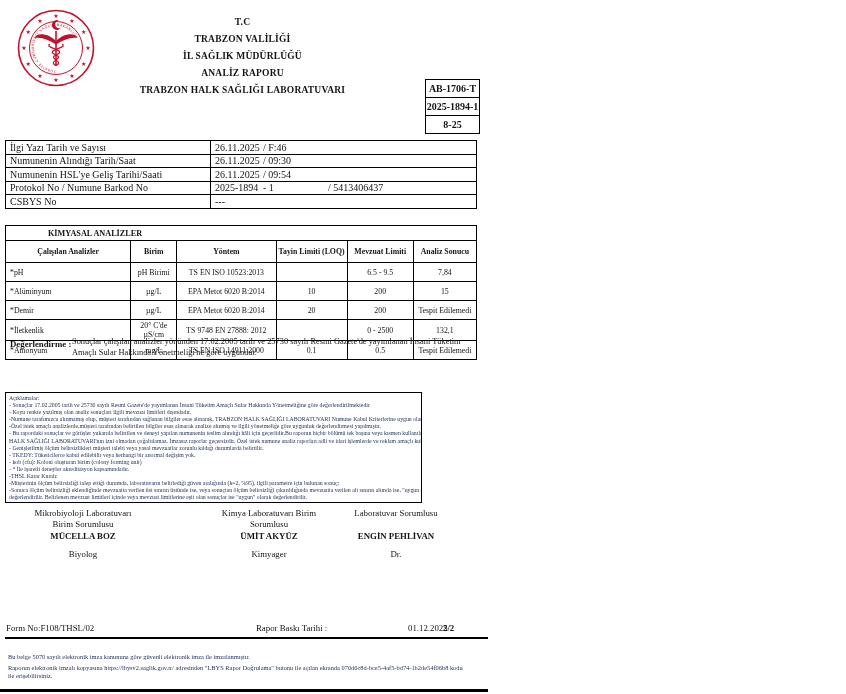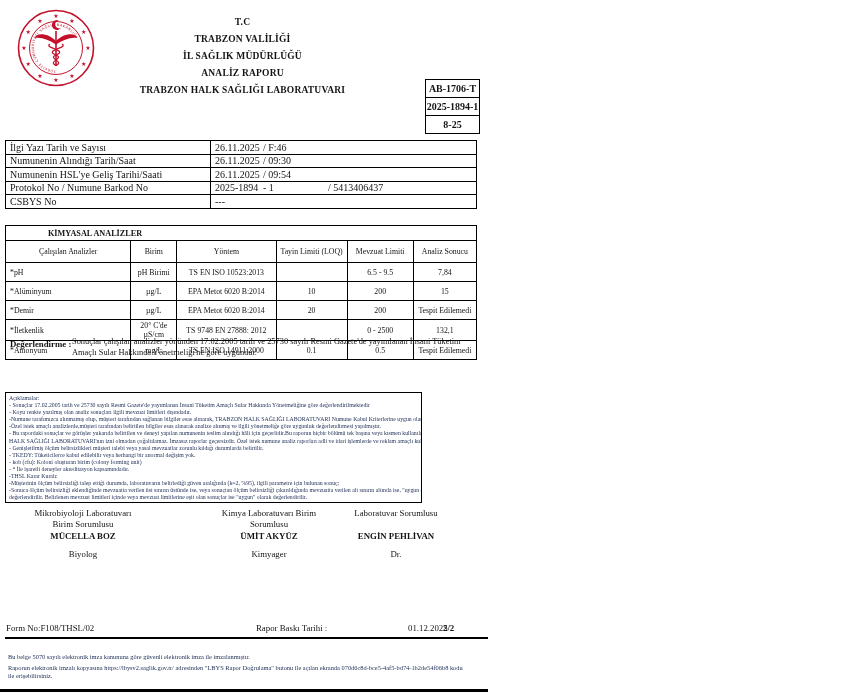--- a/index.html
+++ b/index.html
@@ -18,21 +18,21 @@
   table { border-collapse:collapse; }
   .info-table { position:absolute; left:5px; top:140px; width:472px; table-layout:fixed; }
   .info-table td { border:1px solid #000; height:12.5px; font-size:10px; padding:0 0 0 4px; overflow:hidden; white-space:nowrap; }
   .info-table td.lbl { width:200px; }
   .v1 { display:inline-block; width:48px; }
   .v2 { display:inline-block; width:65px; }
   
   .chem-table { position:absolute; left:5px; top:225px; width:472px; table-layout:fixed; }
   .chem-table td, .chem-table th { border:1px solid #000; font-size:7.8px; text-align:center; padding:1px 2px; overflow:hidden; }
   .chem-table .title-cell { text-align:left; font-weight:bold; padding-left:42px; height:12px; font-size:8.2px; }
-  .chem-table th { font-weight:normal; height:19px; }
+  .chem-table th { font-weight:bold; height:19px; }
   .chem-table td.analyte { text-align:left; padding-left:4px; }
   .chem-table tr.data td { height:16px; }
   
   .evaluation { position:absolute; left:10px; top:337px; width:465px; display:flex; }
   .evaluation .lbl { font-weight:bold; font-size:8.8px; width:62px; flex:none; padding-top:2px; }
   .evaluation .txt { font-size:8.4px; line-height:10.5px; width:400px; }
   
   .notes-box { position:absolute; left:5px; top:392px; width:417px; height:111px; border:1px solid #000; padding:2px 0 0 3px; box-sizing:border-box; overflow:hidden; color:#1e2f55; }
   .notes-box div { font-size:5.8px; line-height:7.1px; white-space:nowrap; overflow:hidden; }
   

